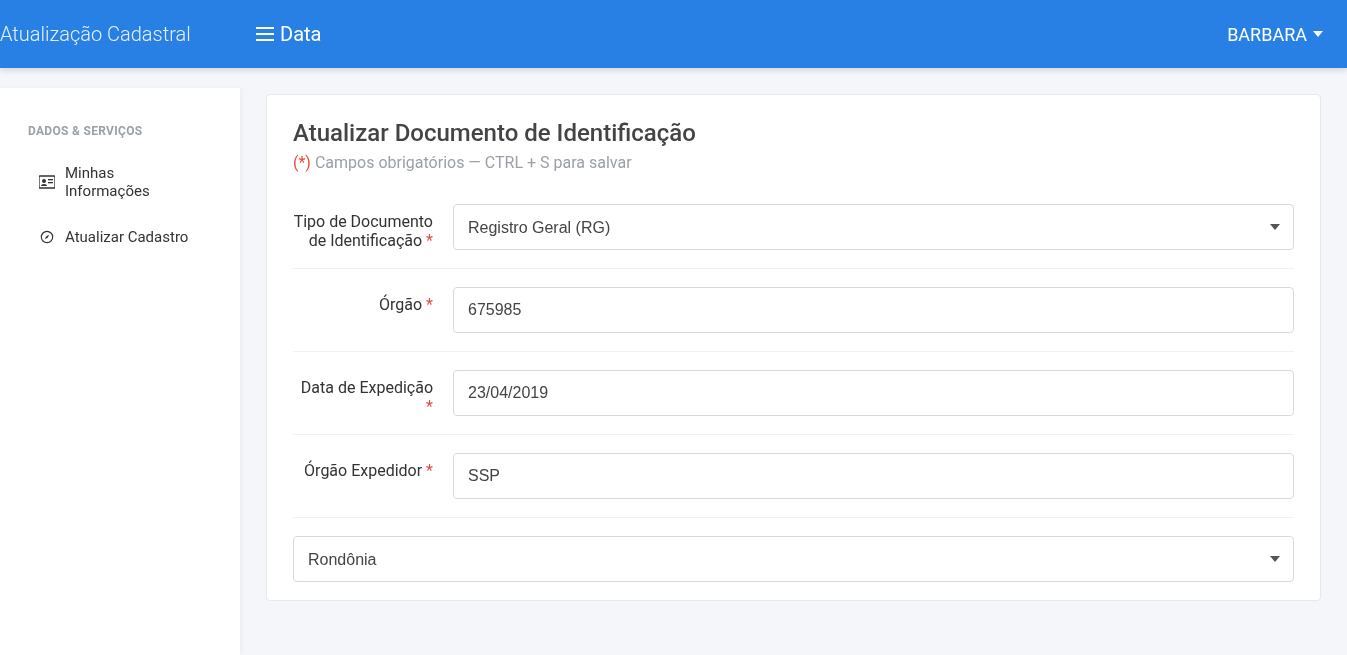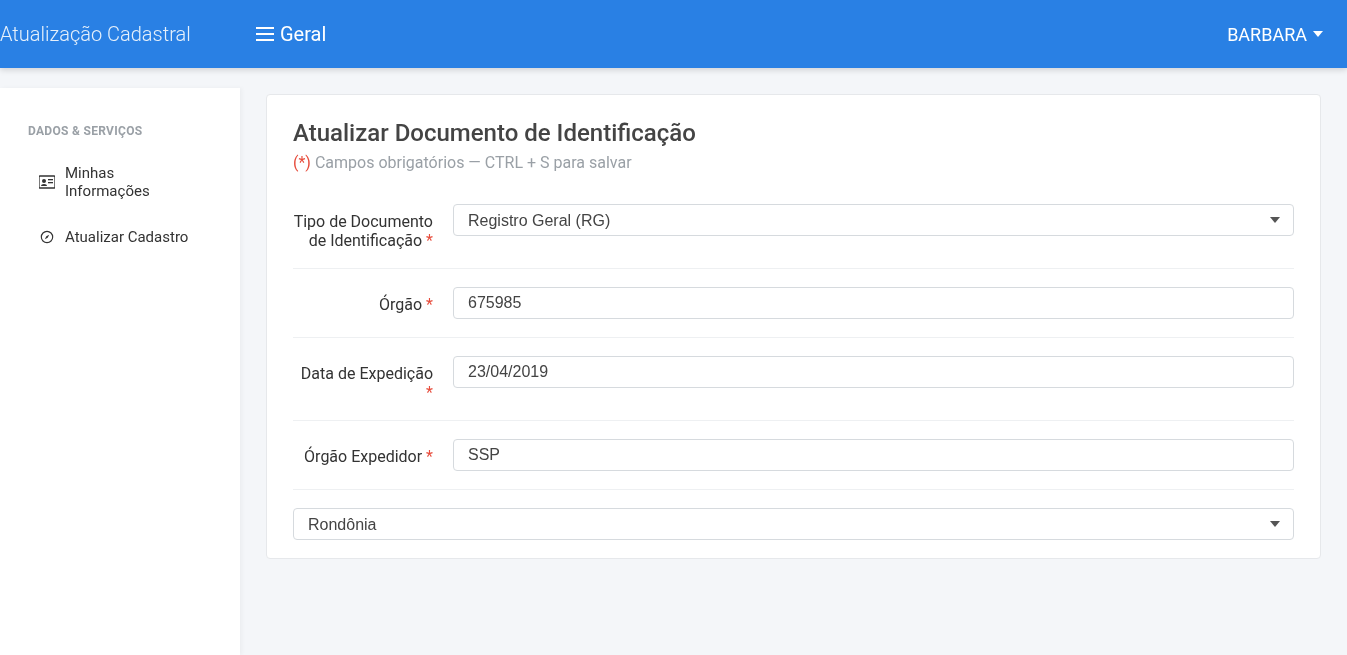--- a/index.html
+++ b/index.html
@@ -143,21 +143,21 @@
     text-align: right;
     padding-right: 20px;
     font-size: 16px;
     color: #333;
     padding-top: 8px;
   }
   .form-label .req { color: #e74c3c; }
   .form-control-wrap { flex: 1; }
   .form-control {
     width: 100%;
-    height: 32px;
+    height: 46px;
     border: 1px solid #d6dade;
     border-radius: 4px;
     padding: 0 14px;
     font-size: 16px;
     color: #444;
     background: #fff;
   }
   select.form-control {
     appearance: none;
     -webkit-appearance: none;
@@ -180,21 +180,21 @@
 </style>
 </head>
 <body>
 
 <div class="topbar">
   <div class="brand">Atualização Cadastral</div>
   <div class="menu-toggle">
     <span class="bars">
         <span></span>
       </span>
-    <span>Geral</span>
+    <span>Data</span>
   </div>
   <div class="spacer"></div>
   <div class="user-menu">
     <span>BARBARA</span>
     <span class="caret-down"></span>
   </div>
 </div>
 
 <div class="layout">
   <aside class="sidebar">

